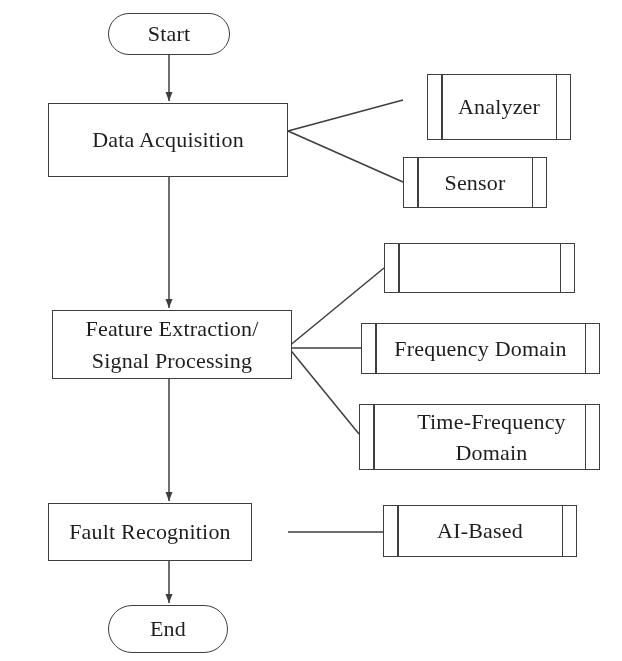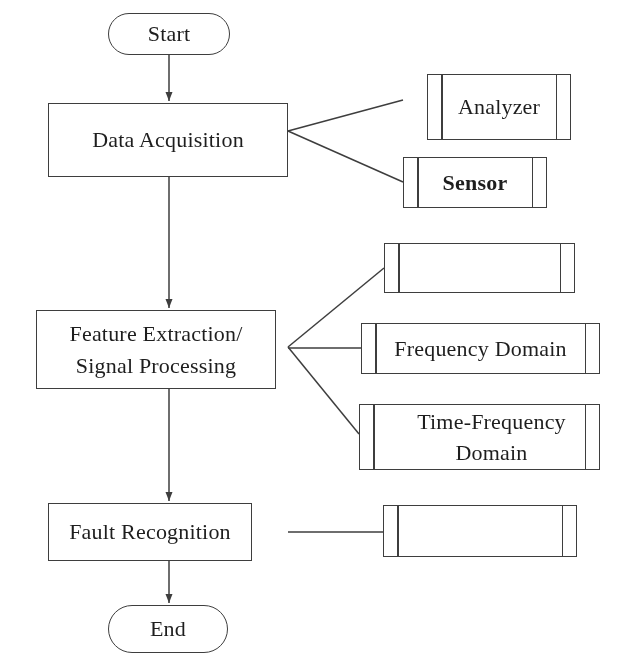--- a/index.html
+++ b/index.html
@@ -81,27 +81,27 @@
   <div class="node" style="left:48px; top:103px; width:240px; height:74px;">
     <span>Data Acquisition</span>
   </div>
 
   <div class="node" style="left:403px; top:74px; width:144px; height:66px;margin-left:24px;">
     <span class="bar bar-left"></span>
     <span class="bar bar-right"></span>
     <span>Analyzer</span>
   </div>
 
-  <div class="node" style="left:403px; top:157px; width:144px; height:51px;font-weight:bold;">
+  <div class="node" style="left:403px; top:157px; width:144px; height:51px;">
     <span class="bar bar-left"></span>
     <span class="bar bar-right"></span>
     <span>Sensor</span>
   </div>
 
-  <div class="node" style="left:36px; top:310px; width:240px; height:79px;justify-content:center;">
+  <div class="node" style="left:52px; top:310px; width:240px; height:69px;justify-content:center;">
     <span>Feature Extraction/</span>
     <span>Signal Processing</span>
   </div>
 
   <div class="node" style="left:384px; top:243px; width:191px; height:50px;">
     <span class="bar bar-left"></span>
     <span class="bar bar-right"></span>
   </div>
 
   <div class="node" style="left:361px; top:323px; width:239px; height:51px;">
@@ -117,19 +117,20 @@
     <span>Domain</span>
   </div>
 
   <div class="node" style="left:48px; top:503px; width:204px; height:58px;">
     <span>Fault Recognition</span>
   </div>
 
   <div class="node" style="left:383px; top:505px; width:194px; height:52px;">
     <span class="bar bar-left"></span>
     <span class="bar bar-right"></span>
+    <span>AI-Based</span>
   </div>
 
   <div class="node terminator" style="left:108px; top:605px; width:120px; height:48px;">
     <span>End</span>
   </div>
 
 </div>
 
 </body></html>

